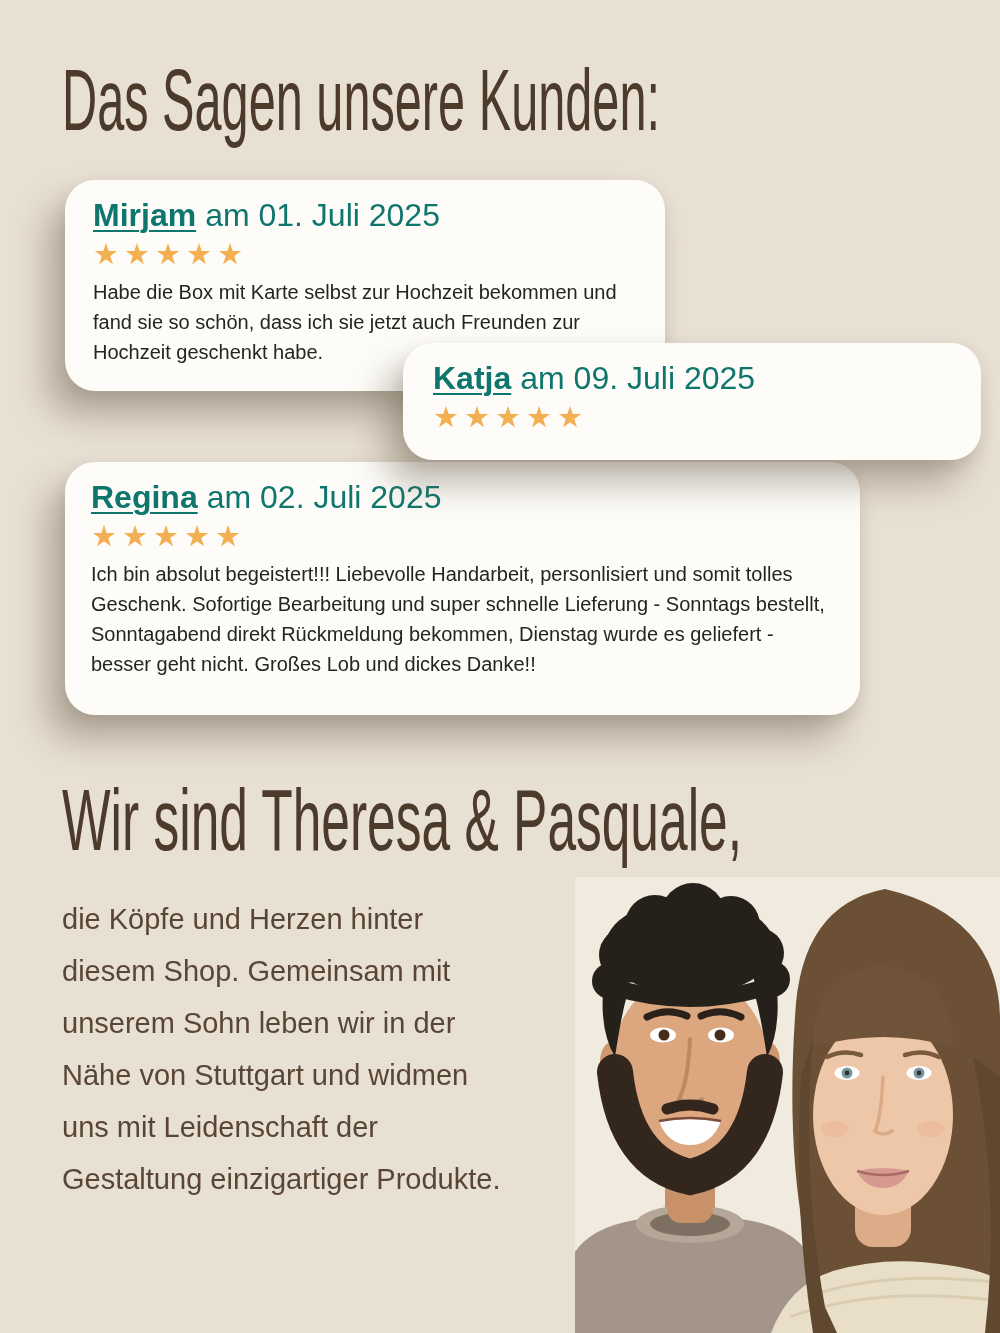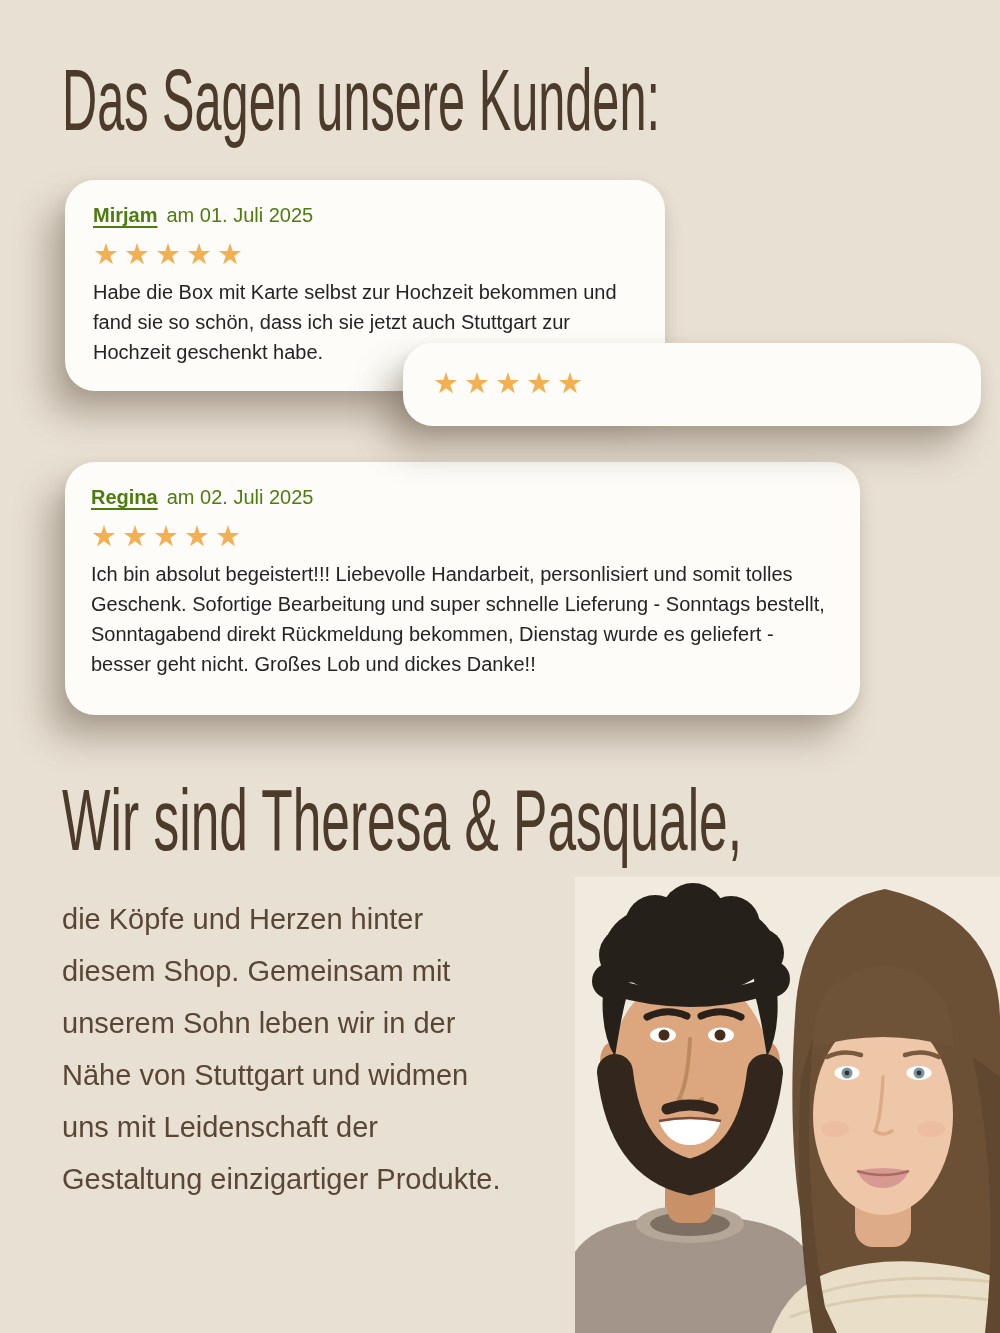--- a/index.html
+++ b/index.html
@@ -20,21 +20,21 @@
 
   
   .card {
     position:absolute; background:#fdfcf8; border-radius:30px;
     box-shadow:-18px 24px 34px rgba(104,91,74,0.42), 0 6px 14px rgba(104,91,74,0.16);
   }
   #card-mirjam { left:65px;  top:180px; width:600px; padding:18px 28px 24px; z-index:1; }
   #card-katja  { left:403px; top:343px; width:578px; padding:18px 30px 24px; z-index:3; }
   #card-regina { left:65px;  top:462px; width:795px; padding:18px 26px 36px; z-index:2; }
 
-  .review-header { font-size:20px; line-height:34px; color:#4d7c0f; }
+  .review-header { font-size:32px; line-height:34px; color:#0f766e; }
   .review-name {
     font-weight:700; text-decoration:underline;
     text-decoration-thickness:2px; text-underline-offset:4px; margin-right:9px;
   }
   .review-date { font-weight:400; }
   .review-stars {
     color:#f2b053; font-size:29px; line-height:38px; letter-spacing:5px;
     margin-top:3px;
   }
   .review-text { font-size:20px; line-height:30px; color:#242424; margin-top:4px; }
@@ -57,34 +57,37 @@
     <text class="headline-text" x="2" y="80" font-size="88" textLength="598" lengthAdjust="spacingAndGlyphs">Das Sagen unsere Kunden:</text>
   </svg>
 
   <div class="card" id="card-mirjam">
     <div class="review-header">
       <span class="review-name">Mirjam</span><span class="review-date">am 01. Juli 2025</span>
     </div>
     <div class="review-stars">
       <span>★★★★★</span>
     </div>
-    <p class="review-text">Habe die Box mit Karte selbst zur Hochzeit bekommen und fand sie so schön, dass ich sie jetzt auch Stuttgart zur Hochzeit geschenkt habe.</p>
+    <p class="review-text">Habe die Box mit Karte selbst zur Hochzeit bekommen und fand sie so schön, dass ich sie jetzt auch Freunden zur Hochzeit geschenkt habe.</p>
   </div>
 
   <div class="card" id="card-regina">
     <div class="review-header">
       <span class="review-name">Regina</span><span class="review-date">am 02. Juli 2025</span>
     </div>
     <div class="review-stars">
       <span>★★★★★</span>
     </div>
     <p class="review-text">Ich bin absolut begeistert!!! Liebevolle Handarbeit, personlisiert und somit tolles Geschenk. Sofortige Bearbeitung und super schnelle Lieferung - Sonntags bestellt, Sonntagabend direkt Rückmeldung bekommen, Dienstag wurde es geliefert - besser geht nicht. Großes Lob und dickes Danke!!</p>
   </div>
 
   <div class="card" id="card-katja">
+    <div class="review-header">
+      <span class="review-name">Katja</span><span class="review-date">am 09. Juli 2025</span>
+    </div>
     <div class="review-stars">
       <span>★★★★★</span>
     </div>
   </div>
 
   <svg id="headline-about" class="headline-svg">
     <text class="headline-text" x="2" y="80" font-size="88" textLength="680" lengthAdjust="spacingAndGlyphs">Wir sind Theresa &amp; Pasquale,</text>
   </svg>
 
   <p class="about-text">die Köpfe und Herzen hinter diesem Shop. Gemeinsam mit unserem Sohn leben wir in der Nähe von Stuttgart und widmen uns mit Leidenschaft der Gestaltung einzigartiger Produkte.</p>

